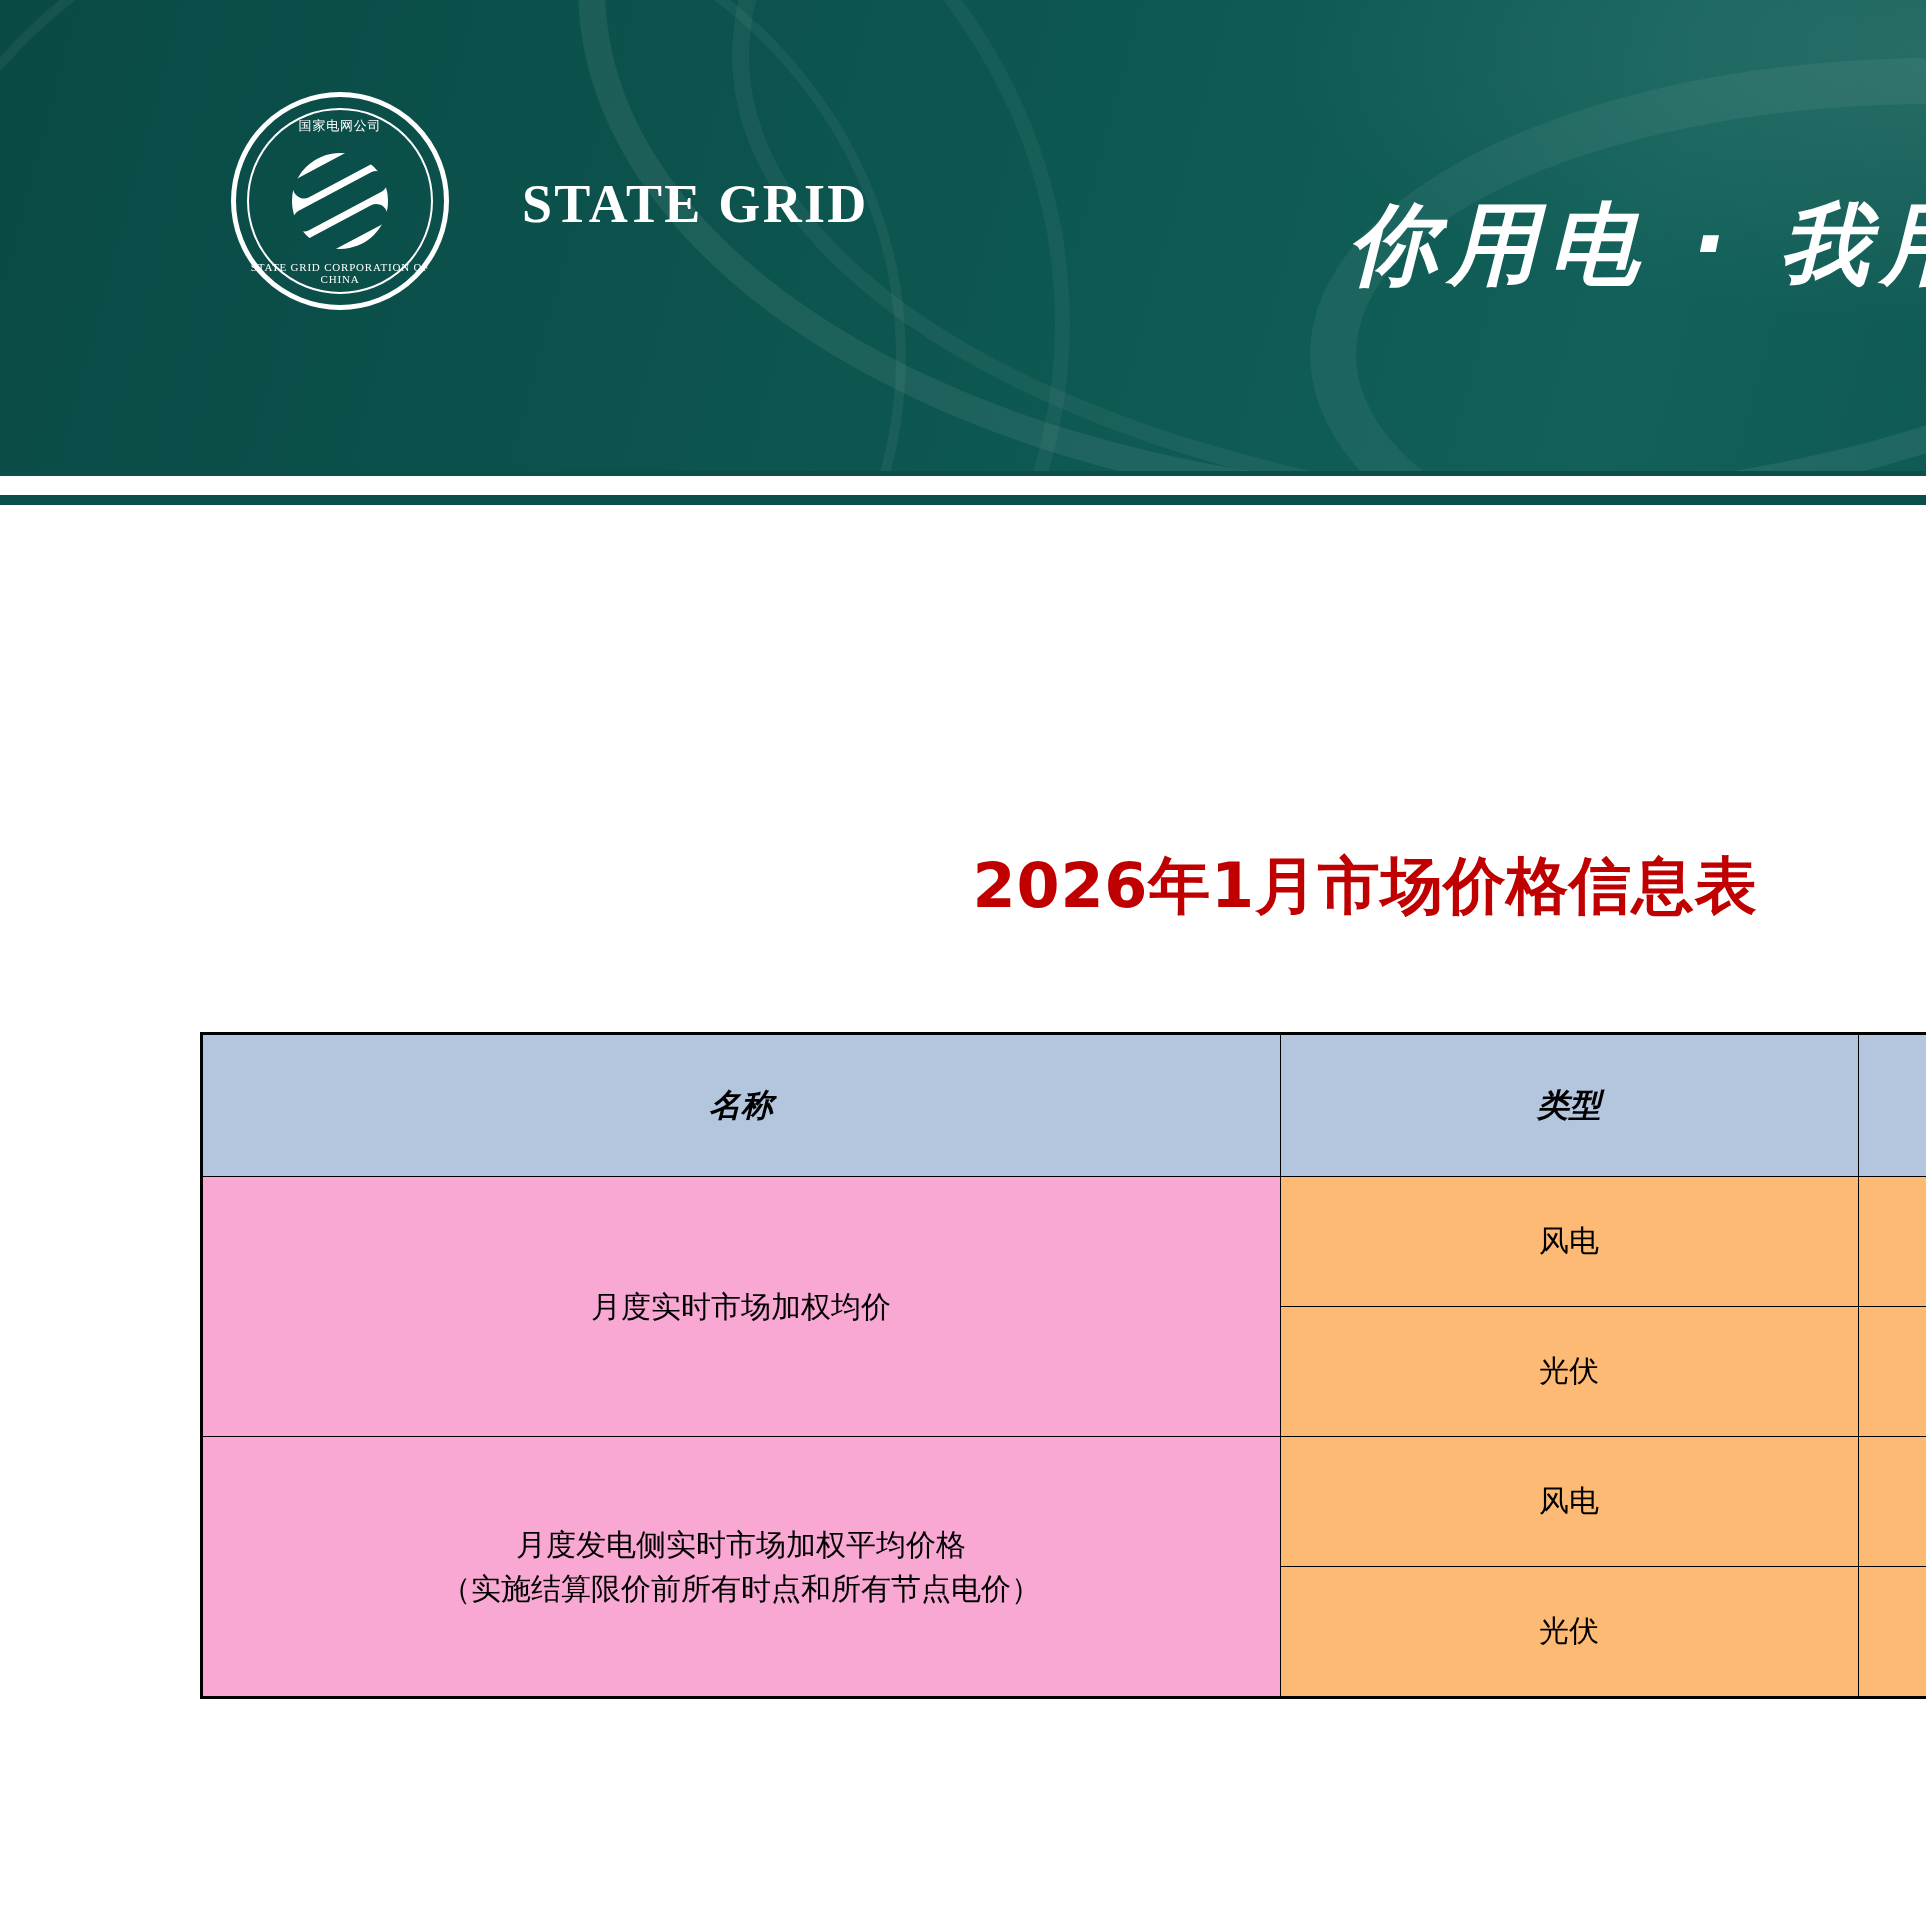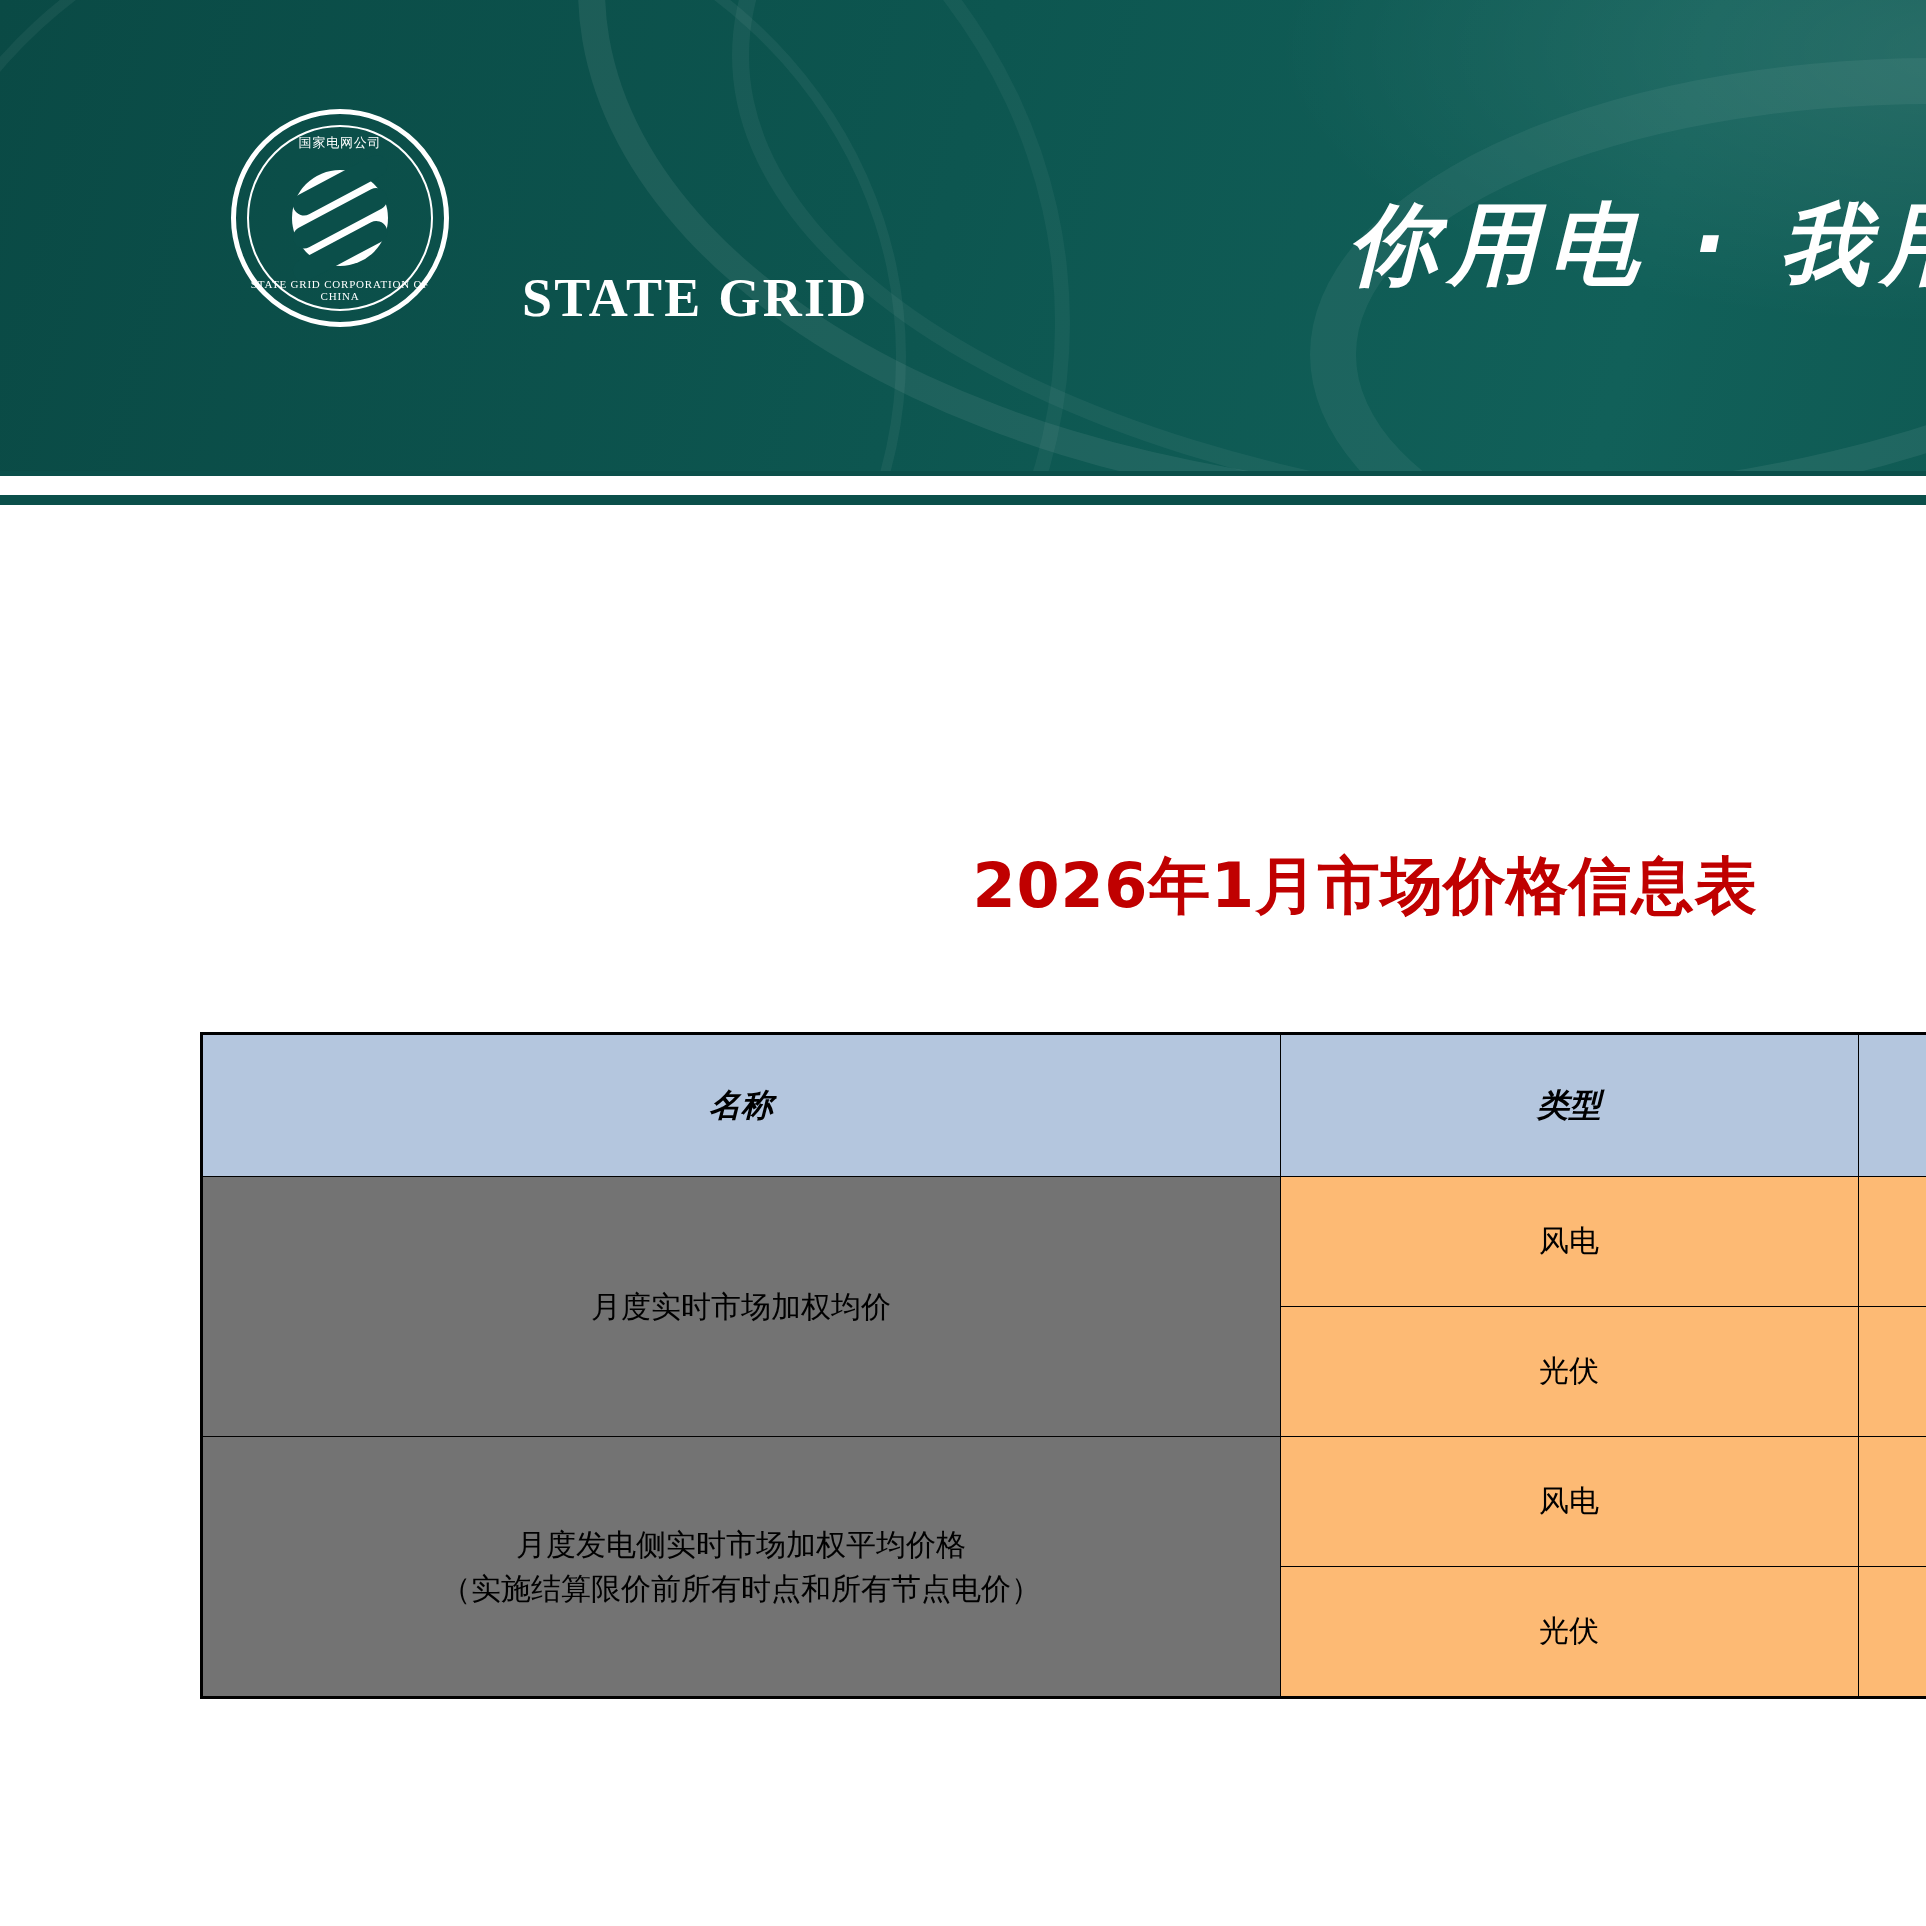--- a/index.html
+++ b/index.html
@@ -61,23 +61,23 @@
     left: 0; right: 0;
     bottom: 0px;
     height: 10px;
     background: #0b4f4a;
   }
 
   
   .logo-wrap {
     position: absolute;
     left: 231px;
-    top: 109px;
+    top: 92px;
     display: flex;
-    align-items: flex-end;
+    align-items: center;
   }
   .logo-badge {
     width: 208px;
     height: 208px;
     border-radius: 50%;
     border: 5px solid #ffffff;
     position: relative;
     flex: none;
   }
   .logo-badge .inner-ring {
@@ -212,21 +212,21 @@
     font-weight: bold;
     height: 139px;
     color: #000;
     font-style: italic;
   }
   .col-name { width: 1079px; }
   .col-type { width: 578px; }
   .col-val  { width: 674px; }
 
   td.name-cell {
-    background: #737373;
+    background: #f9a8d4;
     font-size: 30px;
     line-height: 1.45;
     color: #000;
     padding: 7.7px 15.4px;
   }
   td.type-cell, td.val-cell {
     background: #fdba74;
     font-size: 30px;
     color: #000;
     height: 127px;

